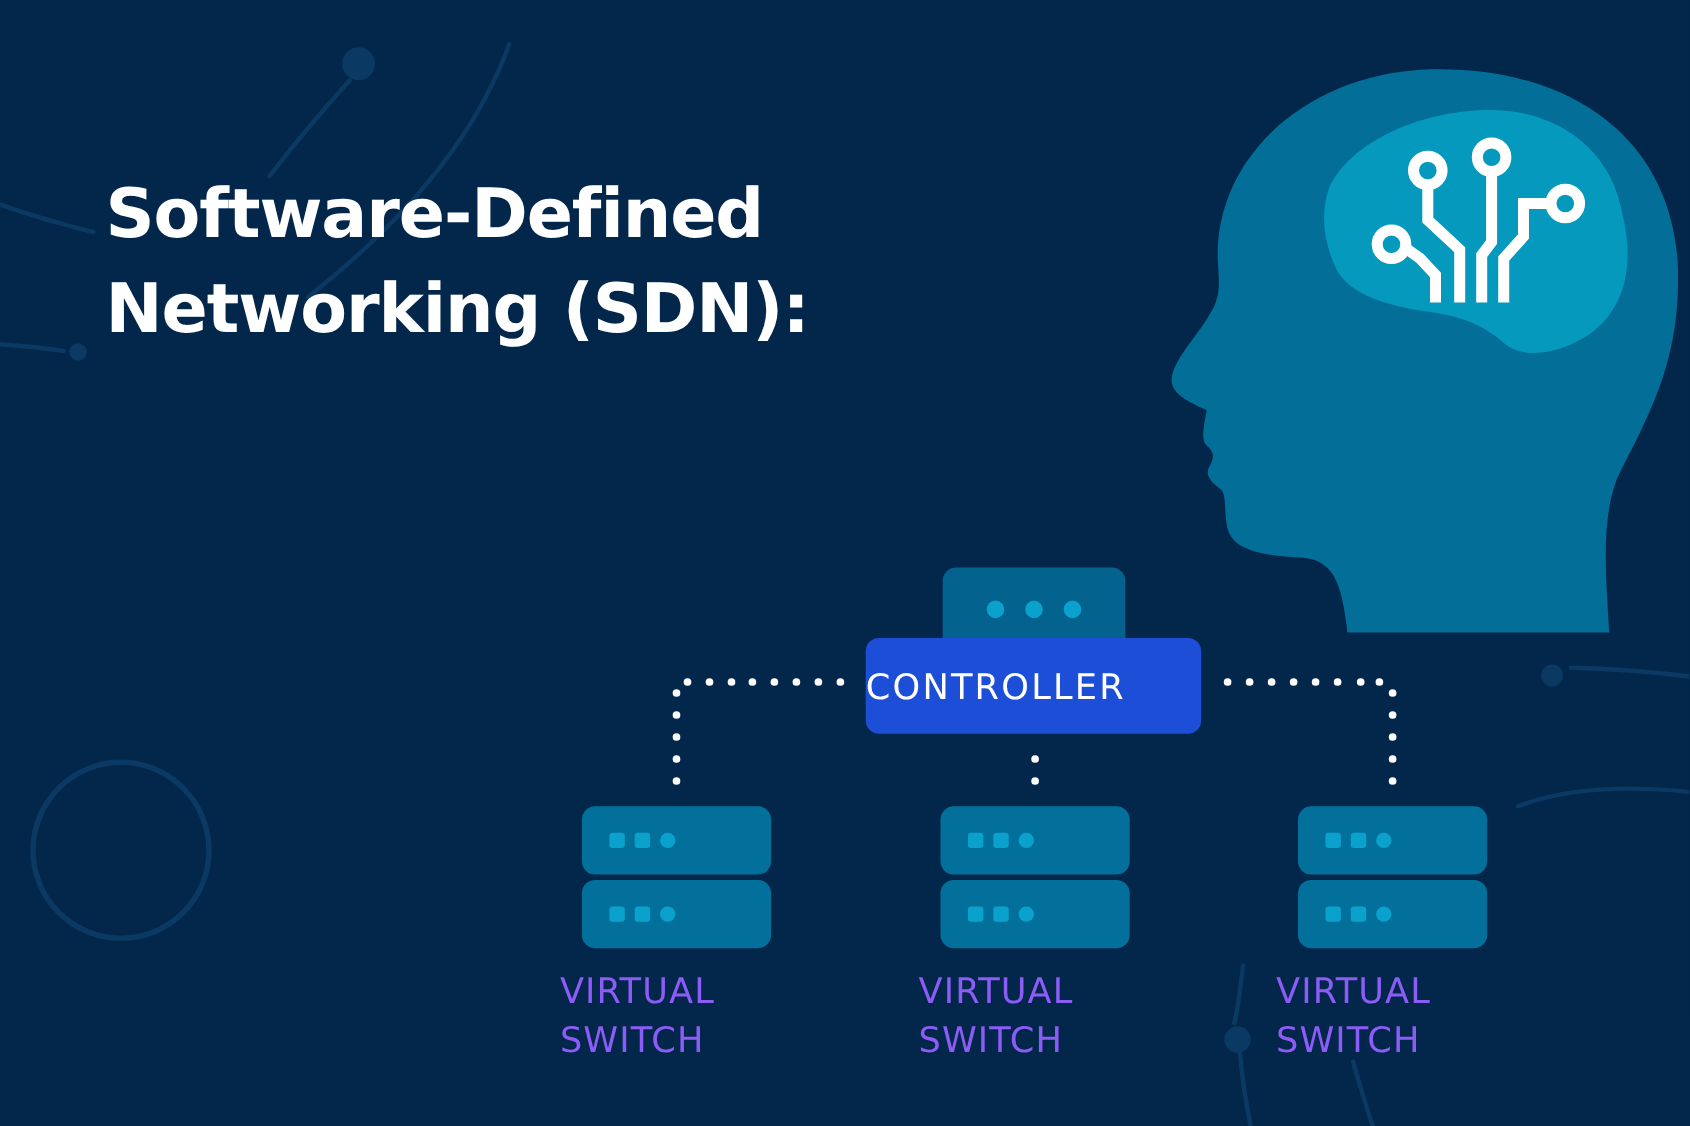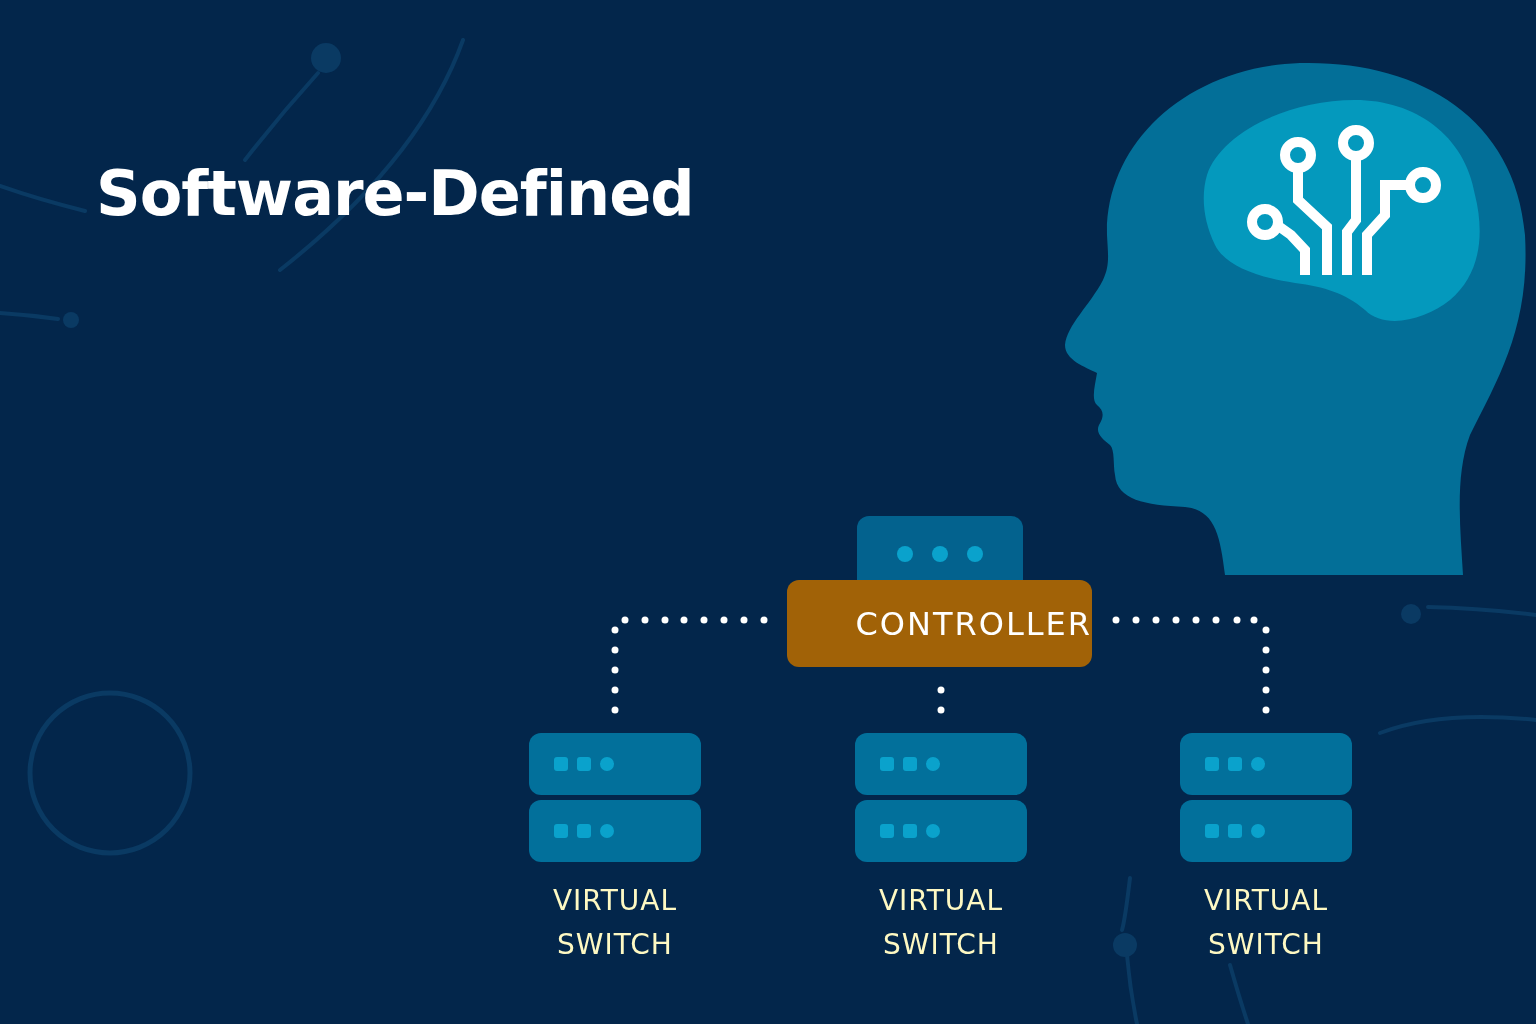--- a/index.html
+++ b/index.html
@@ -5,30 +5,30 @@
   html, body { margin:0; padding:0; }
   body { width:1536px; height:1024px; overflow:hidden; background:#03264b; position:relative; font-family:"Liberation Sans", sans-serif; }
   .canvas { position:absolute; left:0; top:0; width:1536px; height:828px; background:#03264b; }
   .bg-svg { position:absolute; left:0; top:0; }
   .title { position:absolute; left:96px; top:150px; margin:0; color:#ffffff; font-family:"DejaVu Sans", sans-serif; font-weight:bold; font-size:62px; line-height:87px; letter-spacing:-1px; }
   .title span { display:block; white-space:nowrap; }
   .head { position:absolute; left:1055px; top:55px; }
   .controller-top { position:absolute; left:857px; top:516px; width:166px; height:78px; background:#03628e; border-radius:12px; }
   .controller-top .dots { position:absolute; left:40px; top:30px; display:flex; gap:19px; }
   .controller-top .dot { width:16px; height:16px; border-radius:50%; background:#0aa2cc; }
-  .controller { position:absolute; left:787px; top:580px; width:305px; height:87px; background:#a16207; border-radius:12px; display:flex; align-items:center; justify-content:flex-end; }
+  .controller { position:absolute; left:787px; top:580px; width:305px; height:87px; background:#1d4ed8; border-radius:12px; display:flex; align-items:center; justify-content:flex-start; }
   .controller-label { color:#ffffff; font-family:"DejaVu Sans", sans-serif; font-size:32px; letter-spacing:2px; }
   .switch { position:absolute; width:172px; }
   .unit { position:absolute; left:0; width:172px; height:62px; background:#02709b; border-radius:12px; }
   .unit.top { top:0; }
   .unit.bot { top:67px; }
   .leds { position:absolute; left:25px; top:24px; display:flex; gap:9px; align-items:center; }
   .led-sq { width:14px; height:14px; border-radius:3px; background:#0aa2cc; }
   .led-ci { width:14px; height:14px; border-radius:50%; background:#0aa2cc; }
-  .switch-label { position:absolute; left:-20px; top:146px; width:212px; text-align:center; color:#fef9c3; font-family:"DejaVu Sans", sans-serif; font-size:28px; line-height:44px; letter-spacing:1px; }
+  .switch-label { position:absolute; left:-20px; top:146px; width:212px; text-align:left; color:#8b5cf6; font-family:"DejaVu Sans", sans-serif; font-size:32px; line-height:44px; letter-spacing:1px; }
   .connectors { position:absolute; left:0; top:0; pointer-events:none; }
 </style>
 </head>
 <body>
 
 <div class="canvas">
 
   <svg class="bg-svg" width="1536" height="1024" viewBox="0 0 1536 1024">
     <g fill="none" stroke="#0a3a63" stroke-width="4" stroke-linecap="round">
       <path d="M0 186 Q40 200 85 211"></path>
@@ -45,20 +45,21 @@
       <circle cx="326" cy="58" r="15"></circle>
       <circle cx="71" cy="320" r="8"></circle>
       <circle cx="1411" cy="614" r="10"></circle>
       <circle cx="1125" cy="945" r="12"></circle>
     </g>
     <circle cx="110" cy="773" r="80" fill="none" stroke="#0a3a63" stroke-width="5"></circle>
   </svg>
 
   <h1 class="title">
     <span>Software-Defined</span>
+    <span>Networking (SDN):</span>
   </h1>
 
   <svg class="head" width="486" height="540" viewBox="0 0 486 540">
     <path fill="#036f98" d="M 170 520
          L 408 520
          C 405 470 400 420 415 380
          C 445 320 475 270 470 180
          C 460 60 360 5 245 8
          C 130 12 50 90 52 180
          C 53 200 55 210 48 225

